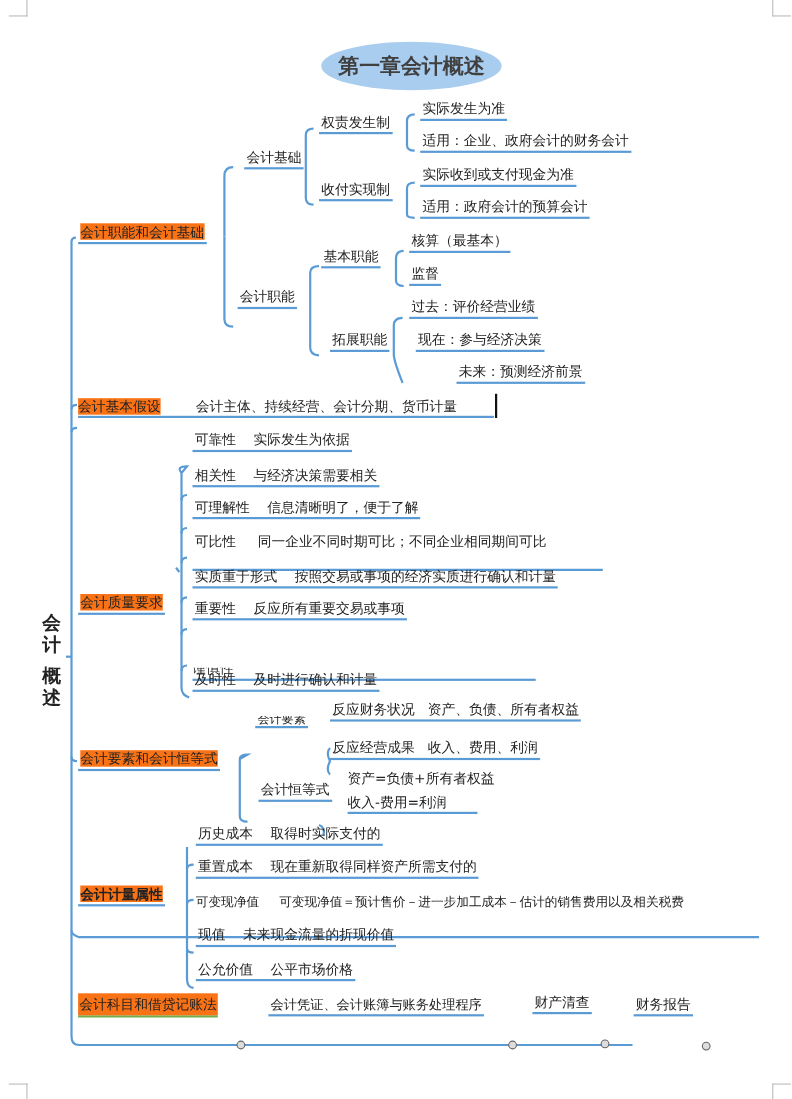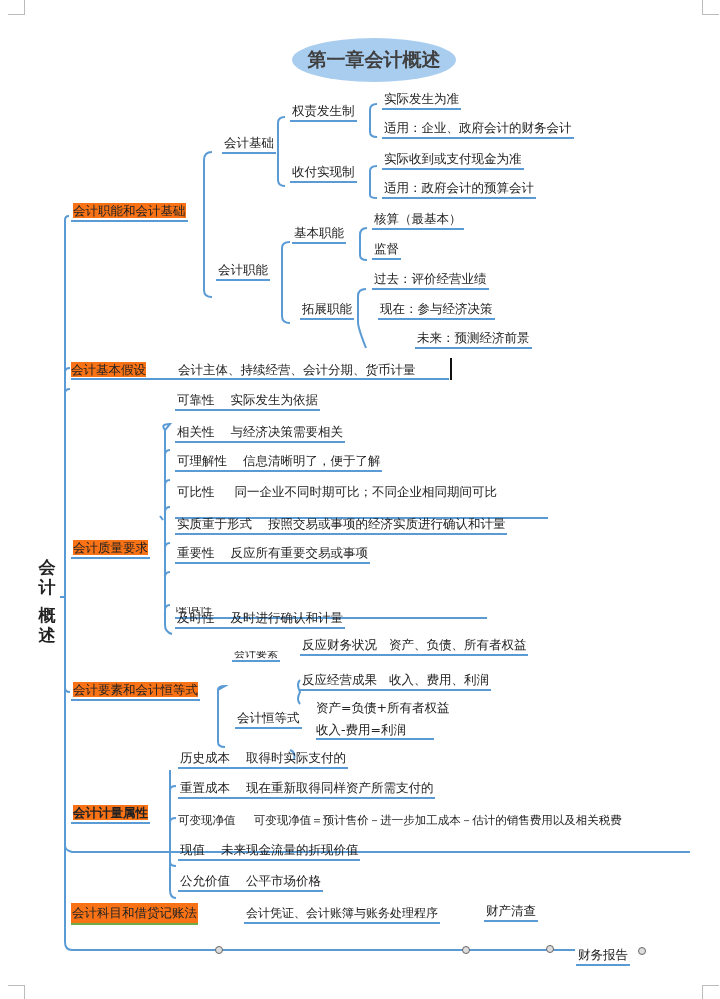--- a/index.html
+++ b/index.html
@@ -138,18 +138,18 @@
 <div class="abs n ul" style="left:71px;top:805px;font-weight:bold;"><span class="hl">会计计量属性</span></div>
 <div class="abs n ul" style="left:178px;top:750px;"><span>历史成本</span>&nbsp;&nbsp;&nbsp;&nbsp;<span>取得时实际支付的</span></div>
 <div class="abs n ul" style="left:178px;top:780px;"><span>重置成本</span>&nbsp;&nbsp;&nbsp;&nbsp;<span>现在重新取得同样资产所需支付的</span></div>
 <div class="abs n" style="left:178px;top:812px;font-size:11.5px;"><span>可变现净值</span>&nbsp;&nbsp;&nbsp;&nbsp;&nbsp;<span>可变现净值＝预计售价－进一步加工成本－估计的销售费用以及相关税费</span></div>
 <div class="abs n ul" style="left:178px;top:842px;"><span>现值</span>&nbsp;&nbsp;&nbsp;&nbsp;<span>未来现金流量的折现价值</span></div>
 <div class="abs n ul" style="left:178px;top:873px;"><span>公允价值</span>&nbsp;&nbsp;&nbsp;&nbsp;<span>公平市场价格</span></div>
 
 <div class="abs n" style="left:71px;top:903px;border-bottom:2px solid #70ad47;"><span class="hl" style="display:inline-block;padding:2px 1px;">会计科目和借贷记账法</span></div>
 <div class="abs n ul" style="left:244px;top:905px;font-size:12px;">会计凭证、会计账簿与账务处理程序</div>
 <div class="abs n ul" style="left:484px;top:903px;">财产清查</div>
-<div class="abs n ul" style="left:576px;top:905px;margin-top:42px;">财务报告</div>
+<div class="abs n ul" style="left:576px;top:905px;">财务报告</div>
 
 <div class="dot" style="left:215px;top:946px;"></div>
 <div class="dot" style="left:462px;top:946px;"></div>
 <div class="dot" style="left:546px;top:945px;"></div>
 <div class="dot" style="left:638px;top:947px;"></div>
 
 </body></html>

